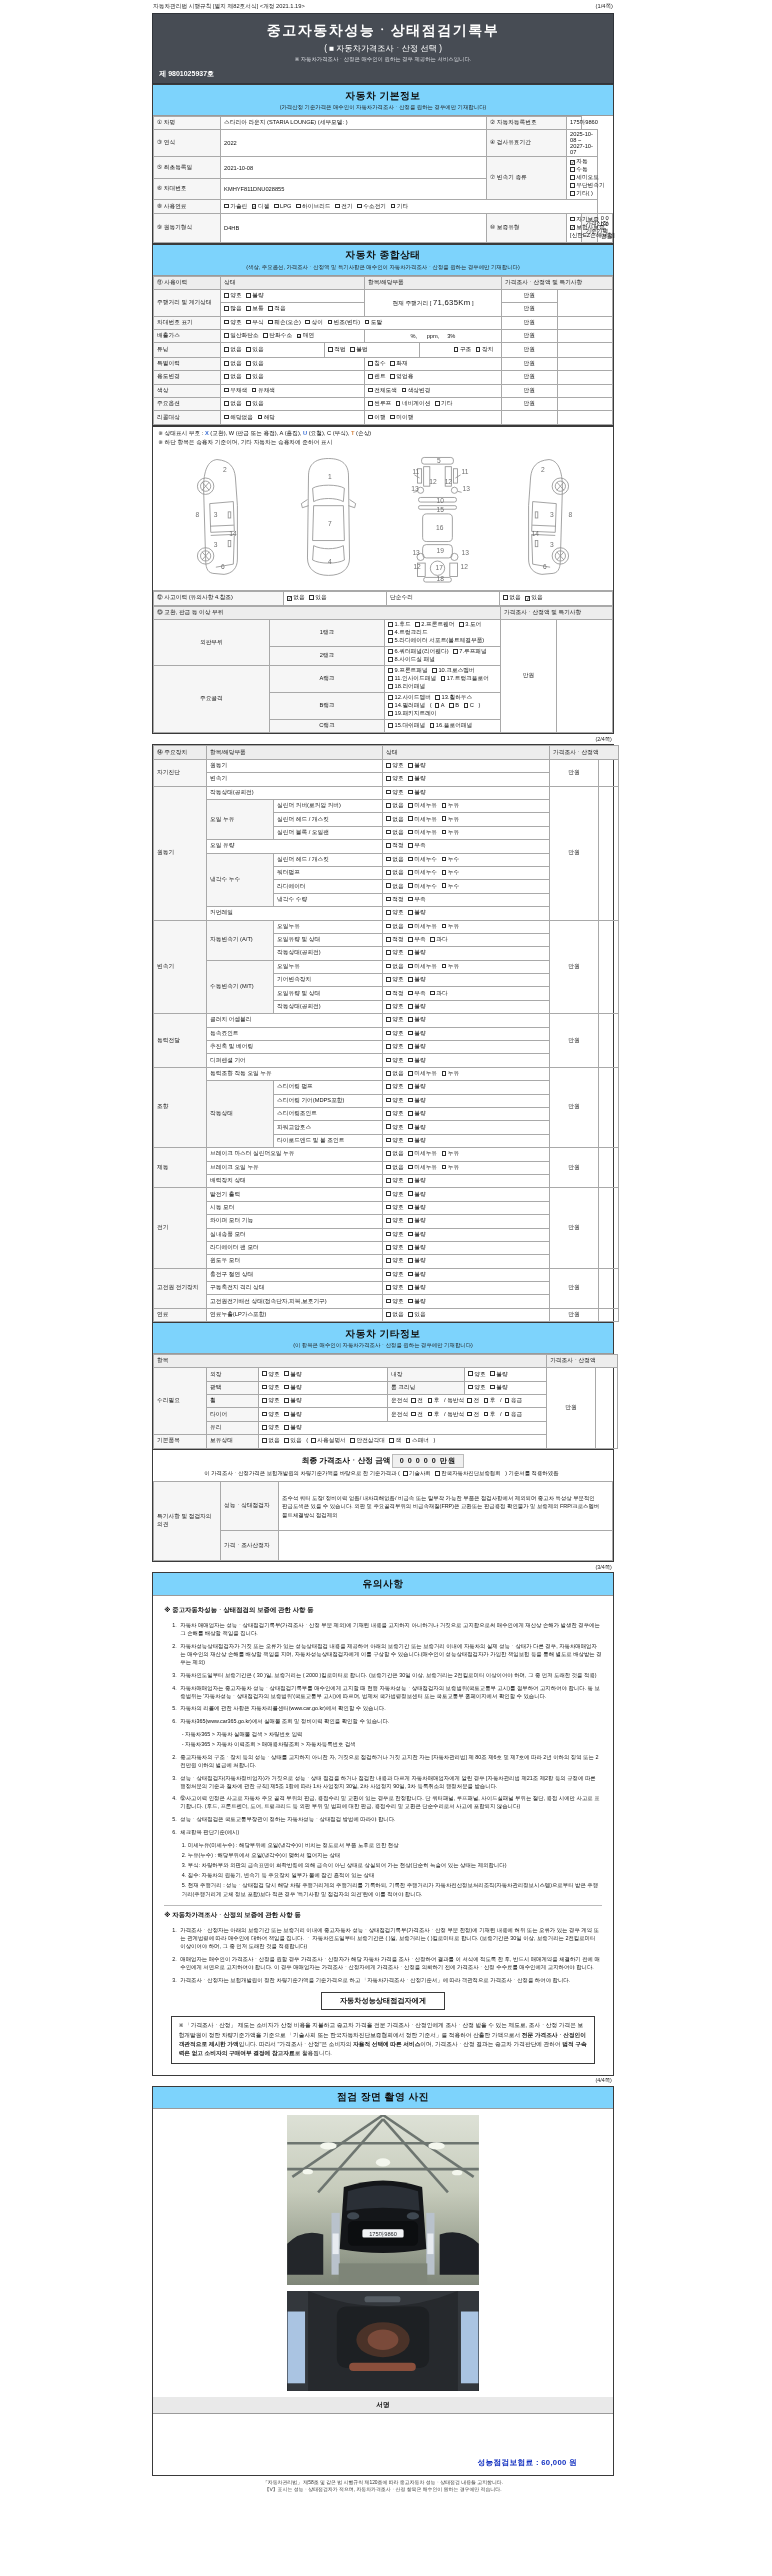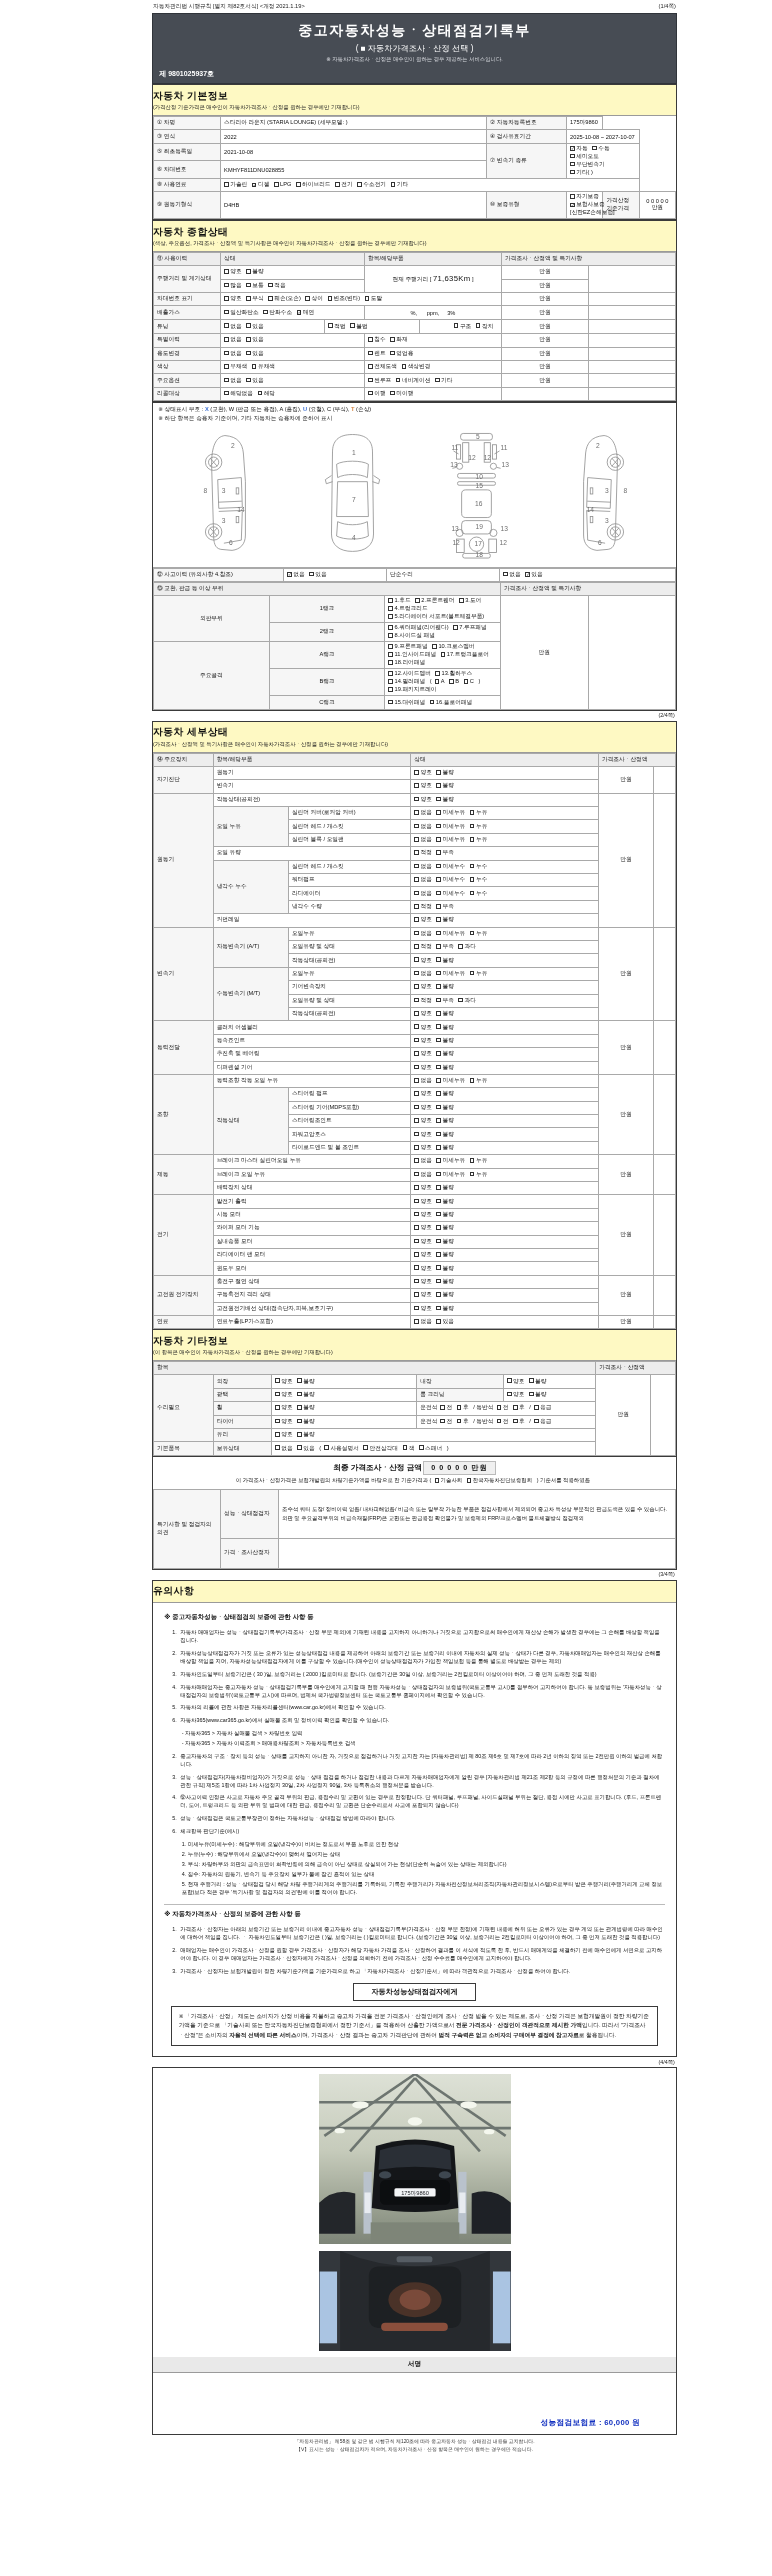--- a/index.html
+++ b/index.html
@@ -1,30 +1,30 @@
 <!DOCTYPE html>
 <html style="font-size:8.2px"><head>
 <meta charset="utf-8">
 <style>
   *{box-sizing:border-box;}
   html,body{margin:0;padding:0;}
   body{width:773px;height:2576px;overflow:hidden;background:#fff;color:#111;
        font-family:"Liberation Sans","DejaVu Sans",sans-serif;font-size:5.7px;}
-  .doc{width:525px;margin-left:152px;}
+  .doc{width:462px;margin-left:152px;}
   
   .meta{display:flex;justify-content:space-between;font-size:5.7px;padding:2.6px 1px 2.1px 1px;color:#222;}
   
   .hdr{background:#474c54;color:#fff;text-align:center;padding:8.2px 6.2px 4.1px 6.2px;border:0.5px solid #30343a;}
   .hdr h1{margin:0;font-size:14px;letter-spacing:1.5px;font-weight:bold;}
   .hdr .sub{font-size:8.2px;margin-top:3.1px;}
   .hdr .note{font-size:5.4px;color:#d9dbe0;margin-top:2.1px;}
   .hdr .docno{text-align:left;font-size:7px;font-weight:bold;margin-top:6.2px;}
   
   .secbox{border:1px solid #3a3a3a;background:#fff;}
-  .band{background:#fef9c3;padding:4.6px 0 3.6px 0;border-bottom:0.5px solid #9a9a9a;}
+  .band{background:#7dd3fc;text-align:center;padding:4.6px 0 3.6px 0;border-bottom:0.5px solid #9a9a9a;}
   .band h2{margin:0;font-size:9.8px;font-weight:bold;letter-spacing:0.5px;}
   .band .bnote{font-size:5.4px;margin-top:1.5px;color:#222;}
   .marker{text-align:right;font-size:5.4px;padding:1.5px 2.1px;color:#222;}
   table{border-collapse:collapse;width:100%;font-size:5.7px;table-layout:fixed;}
   td{border:0.5px solid #a9a9a9;padding:1px 3.1px;height:13.4px;vertical-align:middle;word-break:keep-all;}
   td.lbl{background:#f6f6f6;}
   tr.thead td{background:#ededed;}
   td.ctr{text-align:center;}
   td.price{text-align:center;}
   
@@ -383,24 +383,20 @@
         <td class="lbl ctr">C랭크</td>
         <td><span class="opt"><span class="cb"></span><span>15.대쉬패널</span></span><span class="opt"><span class="cb"></span><span>16.플로어패널</span></span></td>
       </tr>
     </tbody>
       </table>
   </div>
 
   <div class="marker">(2/4쪽)</div>
 
   <div class="secbox">
-    <div class="band">
-      <h2>자동차 세부상태</h2>
-      <div class="bnote">(가격조사ㆍ산정액 및 특기사항은 매수인이 자동차가격조사ㆍ산정을 원하는 경우에만 기재합니다)</div>
-    </div>
     <table>
       <colgroup>
         <col style="width:53px">
           <col style="width:67px">
           <col style="width:109px">
         <col style="width:167px">
           <col style="width:49px">
           <col style="width:19.6px">
       </colgroup>
       <tbody>
@@ -776,20 +772,23 @@
       <div class="nbox-title">
         <span>자동차성능상태점검자에게</span>
       </div>
       <div class="nbox" id="nbox-text"><span>※ 「가격조사ㆍ산정」 제도는 소비자가 산정 비용을 지불하고 중고차 가격을 전문 가격조사ㆍ산정인에게 조사ㆍ산정 받을 수 있는 제도로, 조사ㆍ산정 가격은 보험개발원이 정한 차량기준가액을 기준으로 「기술사회 또는 한국자동차진단보증협회에서 정한 기준서」를 적용하여 산출한 가액으로서 </span><b>전문 가격조사ㆍ산정인이 객관적으로 제시한 가액</b><span>입니다. 따라서 "가격조사ㆍ산정"은 소비자의 </span><b>자율적 선택에 따른 서비스</b><span>이며, 가격조사ㆍ산정 결과는 중고차 가격판단에 관하여 </span><b>법적 구속력은 없고 소비자의 구매여부 결정에 참고자료</b><span>로 활용됩니다.</span></div>
     </div>
   </div>
 
   <div class="marker">(4/4쪽)</div>
 
   <div class="secbox">
+    <div class="band">
+      <h2>점검 장면 촬영 사진</h2>
+    </div>
     <div class="photo p1">
       <svg width="192" height="170" viewBox="0 0 372 330" style="font-size:11px">
 
         <g stroke="#6d7570" stroke-width="5" fill="none">
           <line x1="186" y1="0" x2="10" y2="120"></line>
             <line x1="186" y1="0" x2="362" y2="120"></line>
           <line x1="186" y1="8" x2="60" y2="150"></line>
             <line x1="186" y1="8" x2="312" y2="150"></line>
           <line x1="0" y1="55" x2="372" y2="55"></line>
             <line x1="0" y1="105" x2="372" y2="105"></line>

